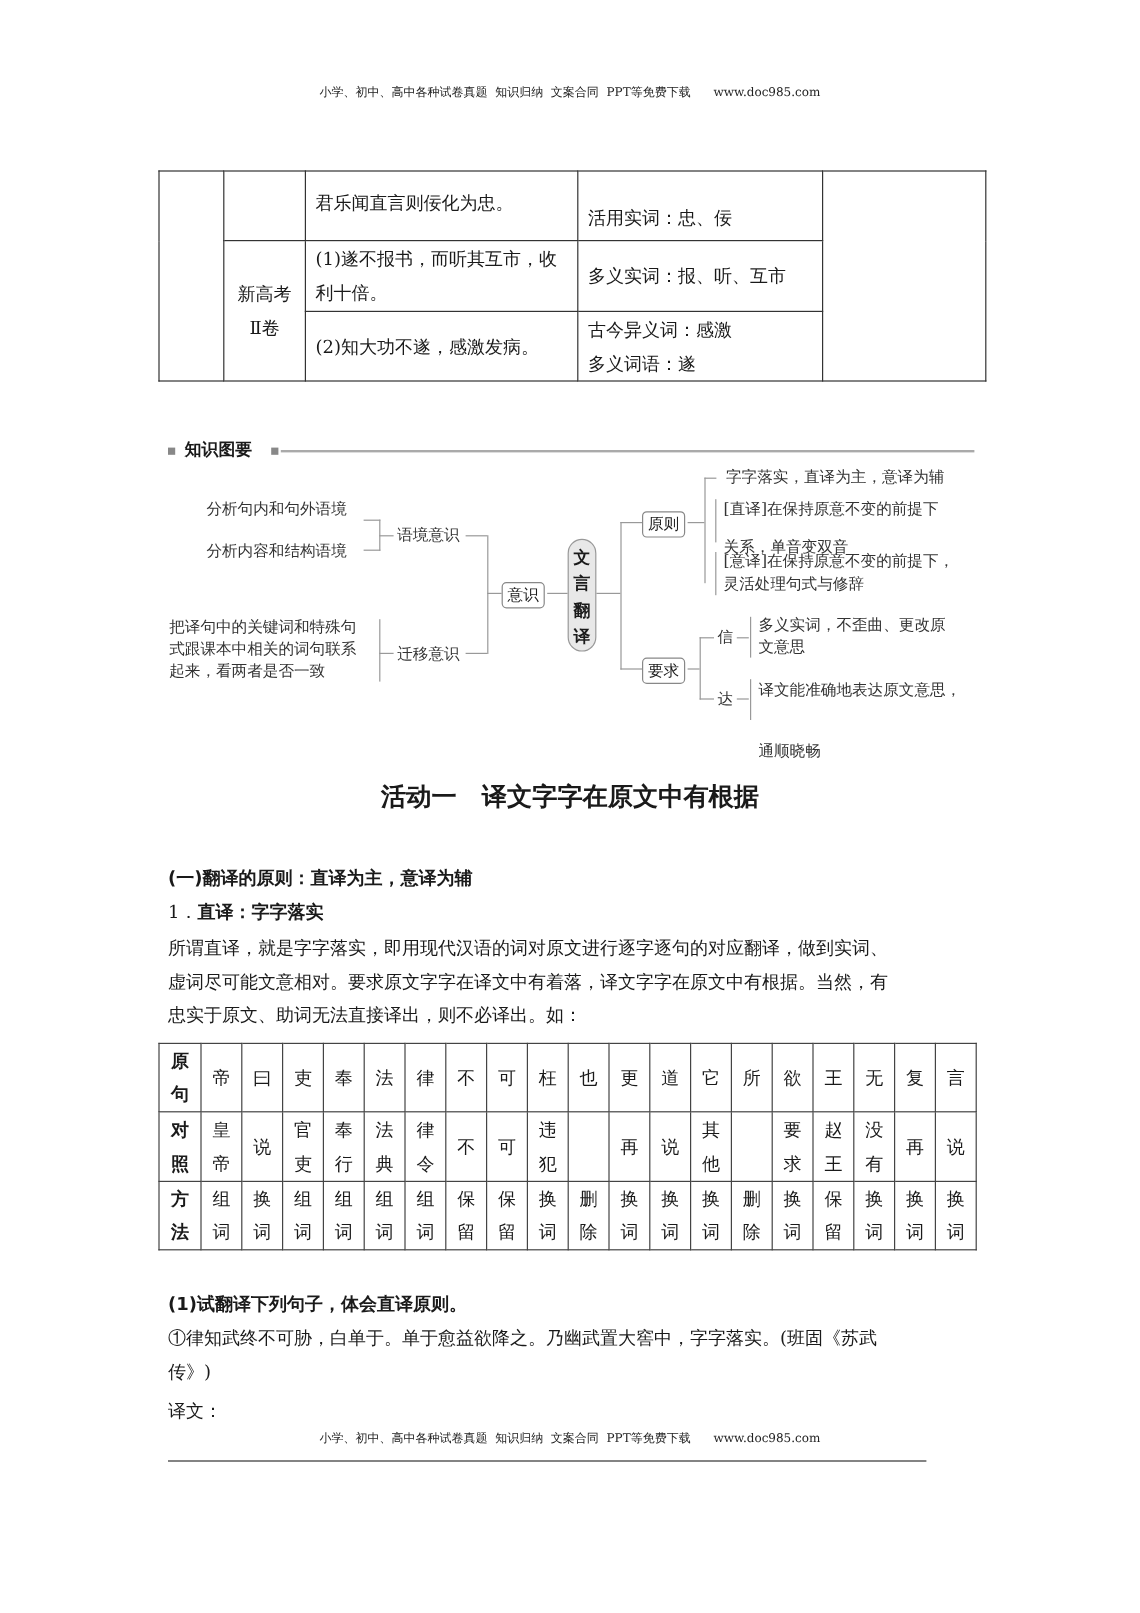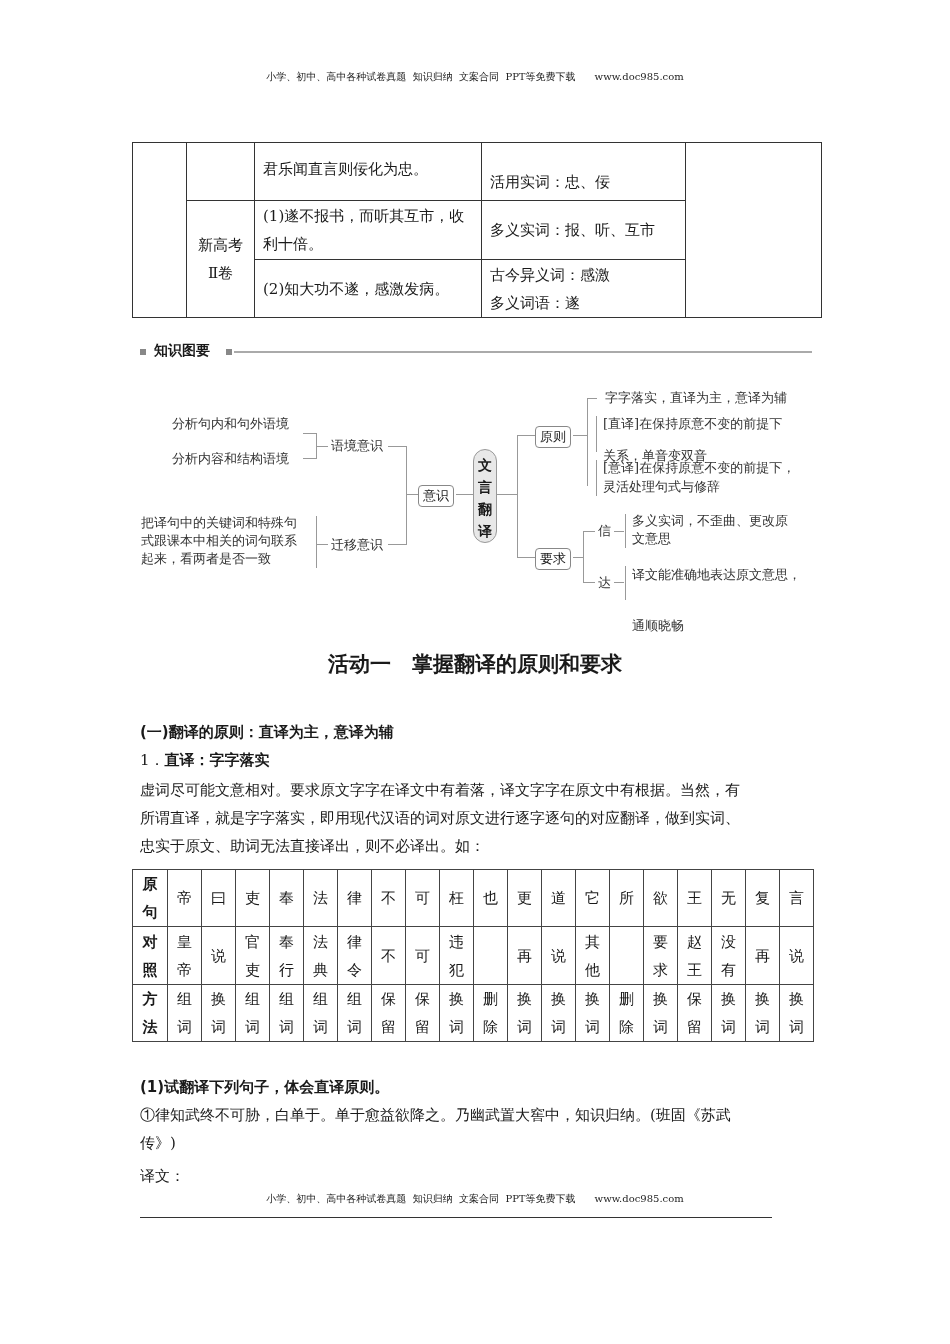--- a/index.html
+++ b/index.html
@@ -8,21 +8,21 @@
   .header-banner, .footer-banner { position: absolute; left: 0; width: 950px; text-align: center;
          font-size: 10px; color: #222; white-space: pre; }
   .header-banner { top: 70px; }
   .footer-banner { top: 1192px; }
 
   
   table.top { position: absolute; left: 132px; top: 142px; border-collapse: collapse; font-size: 15px; }
   table.top td { border: 1px solid #333; padding: 0 8px; vertical-align: middle; line-height: 28px; }
 
   
-  .sec-head { position: absolute; left: 140px; top: 342px; width: 672px; height: 20px; }
+  .sec-head { position: absolute; left: 140px; top: 366px; width: 672px; height: 20px; }
   .sec-head .sq { position:absolute; width:6px; height:6px; background:#888; top:7px; }
   .sec-head .title { position:absolute; left:14px; top:0; font-family:"DejaVu Sans", sans-serif; font-weight:bold; font-size:14px; }
   .sec-head .line { position:absolute; left:94px; right:0; top:9px; height:2px; background:#aaa; }
 
   
   .mm { position: absolute; font-size: 13px; color: #333; font-family: "DejaVu Serif", serif; }
   .mm-box { position:absolute; border:1px solid #888; border-radius:4px; padding:1px 4px; font-size:13px; background:#fff; }
   .mm-core { position:absolute; left:473px; top:449px; width:24px; height:94px; border:1px solid #999; border-radius:12px;
              background:#e8e8e8; font-family:"DejaVu Sans", sans-serif; font-weight:bold; font-size:14px; text-align:center; line-height:22px; padding-top:4px; box-sizing:border-box;}
   .ln { position:absolute; background:#999; }
@@ -132,29 +132,29 @@
   <div class="ln" style="left:625px; top:514px; width:1px; height:34px"></div>
   <div class="mm" style="left:632px; top:512px">多义实词，不歪曲、更改原</div>
   <div class="mm" style="left:632px; top:530px">文意思</div>
   <div class="mm" style="left:598px; top:574px">达</div>
   <div class="ln" style="left:614px; top:582px; width:10px; height:1px"></div>
   <div class="ln" style="left:625px; top:566px; width:1px; height:34px"></div>
   <div class="mm" style="left:632px; top:566px">译文能准确地表达原文意思，</div>
   <div class="mm" style="left:632px; top:617px">通顺晓畅</div>
 </div>
 
-<div class="act-title">活动一　掌握翻译的原则和要求</div>
+<div class="act-title">活动一　译文字字在原文中有根据</div>
 
 <div class="para bold" style="top:718px">(一)翻译的原则：直译为主，意译为辅</div>
 <div class="para" style="top:746px">
   <span>1．</span><span class="bold">直译：字字落实</span>
 </div>
 <div class="para" style="top:776px">
+  <div>所谓直译，就是字字落实，即用现代汉语的词对原文进行逐字逐句的对应翻译，做到实词、</div>
   <div>虚词尽可能文意相对。要求原文字字在译文中有着落，译文字字在原文中有根据。当然，有</div>
-  <div>所谓直译，就是字字落实，即用现代汉语的词对原文进行逐字逐句的对应翻译，做到实词、</div>
   <div>忠实于原文、助词无法直接译出，则不必译出。如：</div>
 </div>
 
 <table class="grid" id="wordtable">
   <tbody>
       <tr id="r0" style="height:57px">
         <td class="hd">
           <div>原</div>
           <div>句</div>
         </td>
@@ -331,20 +331,20 @@
         <td>
           <div>换</div>
           <div>词</div>
         </td>
       </tr>
 </tbody>
   </table>
 
 <div class="para bold" style="top:1073px">(1)试翻译下列句子，体会直译原则。</div>
 <div class="para" style="top:1101px">
-  <div>①律知武终不可胁，白单于。单于愈益欲降之。乃幽武置大窖中，知识归纳。(班固《苏武</div>
+  <div>①律知武终不可胁，白单于。单于愈益欲降之。乃幽武置大窖中，字字落实。(班固《苏武</div>
   <div>传》)</div>
 </div>
 <div class="para" style="top:1162px">
   <span>译文：</span><span class="underline"></span>
 </div>
 
 <div class="footer-banner">小学、初中、高中各种试卷真题  知识归纳  文案合同  PPT等免费下载      www.doc985.com</div>
 
 </body></html>

